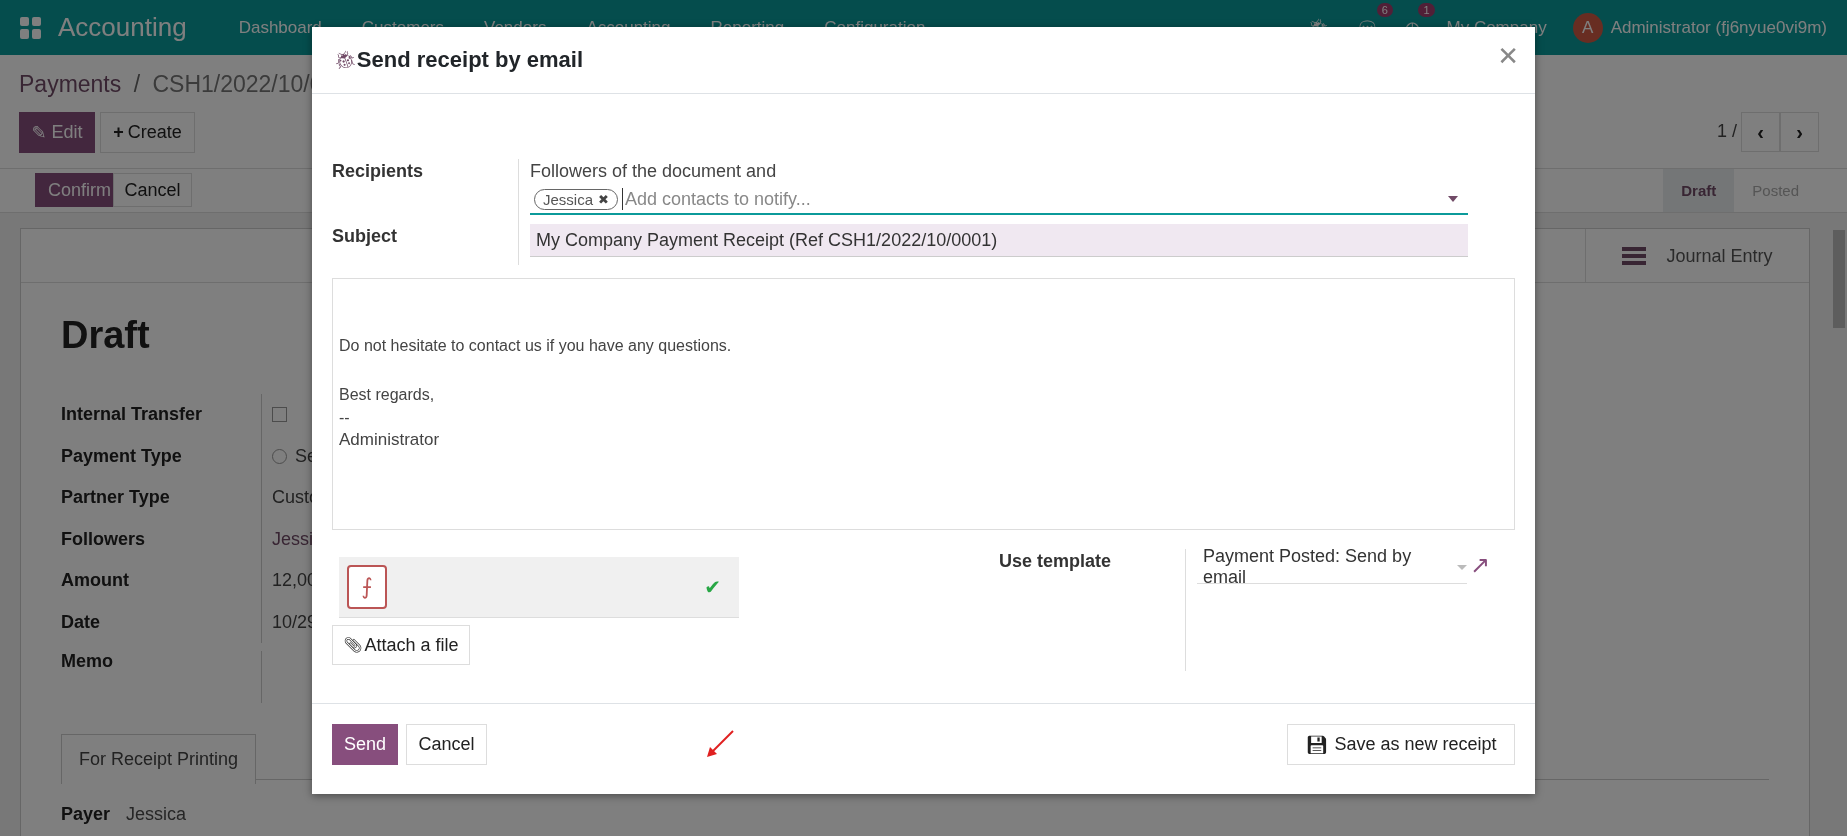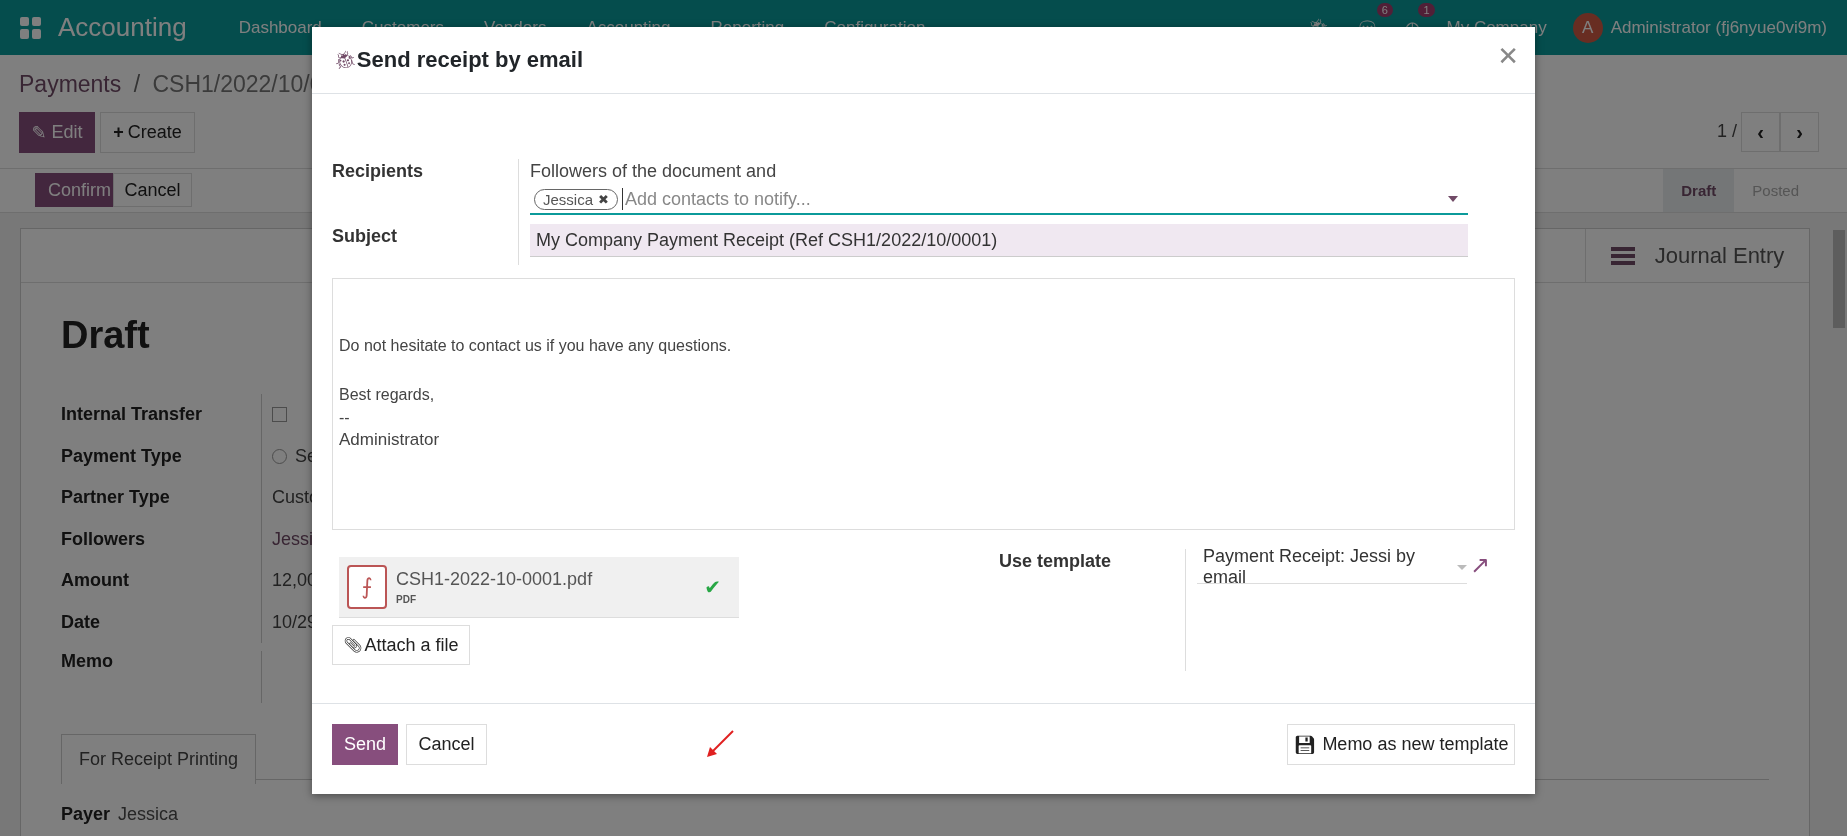--- a/index.html
+++ b/index.html
@@ -35,35 +35,35 @@
   .statusbar { position: absolute; top: 169px; left: 0; width: 1847px; height: 44px; background: #fff; border-bottom: 1px solid #ddd; }
   .sb-confirm { position: absolute; left: 35px; top: 4px; width: 89px; height: 34px; font-size: 18px; }
   .sb-cancel { position: absolute; left: 113px; top: 4px; width: 79px; height: 34px; font-size: 18px; }
   .stages { position: absolute; right: 30px; top: 0; height: 43px; display: flex; }
   .stage { padding: 0 18px; display: flex; align-items: center; font-size: 15px; color: #aaa; }
   .stage.active { background: #e9ecef; color: #714b67; font-weight: bold; }
 
   .sheet-bg { position: absolute; top: 213px; left: 0; width: 1847px; height: 623px; background: #f0f0f0; }
   .sheet { position: absolute; top: 228px; left: 20px; width: 1790px; height: 620px; background: #fff; border: 1px solid #ccc; }
   .sheet-top { position: absolute; top: 0; left: 0; right: 0; height: 54px; border-bottom: 1px solid #ddd; }
-  .journal-btn { position: absolute; right: 0; top: 0; width: 224px; height: 54px; border-left: 1px solid #ddd; display: flex; align-items: center; justify-content: center; gap: 20px; font-size: 22px; color: #555; }
+  .journal-btn { position: absolute; right: 0; top: 0; width: 224px; height: 54px; border-left: 1px solid #ddd; display: flex; align-items: center; justify-content: center; gap: 20px; font-size: 18px; color: #555; }
   .hamb { width: 24px; height: 18px; display: flex; flex-direction: column; justify-content: space-between; }
   .hamb i { display: block; height: 4px; background: #714b67; }
   .form-title { position: absolute; left: 40px; top: 85px; font-size: 38px; font-weight: bold; color: #222; }
   .fields { position: absolute; left: 40px; top: 165px; }
   .frow { display: flex; height: 41.5px; align-items: center; }
   .flabel { width: 200px; font-size: 18px; font-weight: bold; color: #222; }
   .fval { font-size: 18px; color: #444; padding-left: 10px; border-left: 1px solid #ccc; height: 100%; display: flex; align-items: center; }
   .fval.link { color: #714b67; }
   .chk { width: 15px; height: 15px; border: 1px solid #999; }
   .radio { width: 15px; height: 15px; border: 1px solid #999; border-radius: 50%; margin-right: 8px; }
   .tab-receipt { position: absolute; left: 40px; top: 505px; padding: 14px 17px; font-size: 18px; border: 1px solid #ccc; border-bottom: none; background: #fff; color: #444; }
   .tab-line { position: absolute; left: 40px; right: 40px; top: 550px; border-top: 1px solid #ccc; }
   .payer { position: absolute; left: 40px; top: 575px; font-size: 18px; }
-  .payer b { color: #222; margin-right: 3px; }
+  .payer b { color: #222; margin-right: 11px; }
   .scrollbar { position: absolute; right: 2px; top: 230px; width: 12px; height: 98px; background: #bbb; }
 
   .overlay { position: absolute; inset: 0; background: rgba(0,0,0,0.5); }
 
   
   .modal { position: absolute; left: 312px; top: 27px; width: 1223px; height: 767px; background: #fff; box-shadow: 0 2px 8px rgba(0,0,0,.4); }
   .m-header { height: 67px; border-bottom: 1px solid #dee2e6; display: flex; align-items: center; padding-left: 22px; }
   .m-title { font-size: 22px; color: #212529; font-weight: bold; margin-left: 0; }
   .m-close { position: absolute; right: 16px; top: 14px; font-size: 26px; color: #888; font-weight: bold; cursor: pointer; }
   .m-body { position: relative; }
@@ -247,46 +247,42 @@
       <div class="gap"></div>
       <p>Do not hesitate to contact us if you have any questions.</p>
       <div class="gap"></div>
       <p>Best regards,</p>
       <p style="min-height:20px;line-height:20px;">--</p>
       <p style="font-size:17px;">Administrator</p>
     </div>
 
     <div class="attachment">
       <div class="pdf-ico">⨍</div>
-      <div>
-        <div class="att-name">CSH1-2022-10-0001.pdf</div>
-        <div class="att-type">PDF</div>
-      </div>
       <span class="att-check">✔</span>
     </div>
     <button class="btn attach-btn">
       <span style="font-size:15px;margin-right:2px;">📎︎</span>
       <span>Attach a file</span>
     </button>
 
     <span class="lbl" style="left:687px;top:512px;">Use template</span>
     <div class="vdiv" style="left:873px;top:510px;height:122px;"></div>
     <div class="tpl-select">
-      <span>Payment Receipt: Jessi by email</span>
+      <span>Payment Posted: Send by email</span>
       <span class="tpl-caret"></span>
     </div>
     <span class="ext-link">↗</span>
 
     <svg class="arrow" viewBox="0 0 30 30">
       <line x1="28" y1="2" x2="6" y2="24" stroke="#e02020" stroke-width="2"></line>
       <polygon points="2,28 5,18 12,25" fill="#e02020"></polygon>
     </svg>
   </div>
 
   <div class="m-footer">
     <button class="btn send-btn">Send</button>
     <button class="btn cancel-btn">Cancel</button>
     <button class="btn savetpl-btn">
       <span>💾︎</span>
-      <span>Memo as new template</span>
+      <span>Save as new receipt</span>
     </button>
   </div>
 </div>
 
 </body></html>

